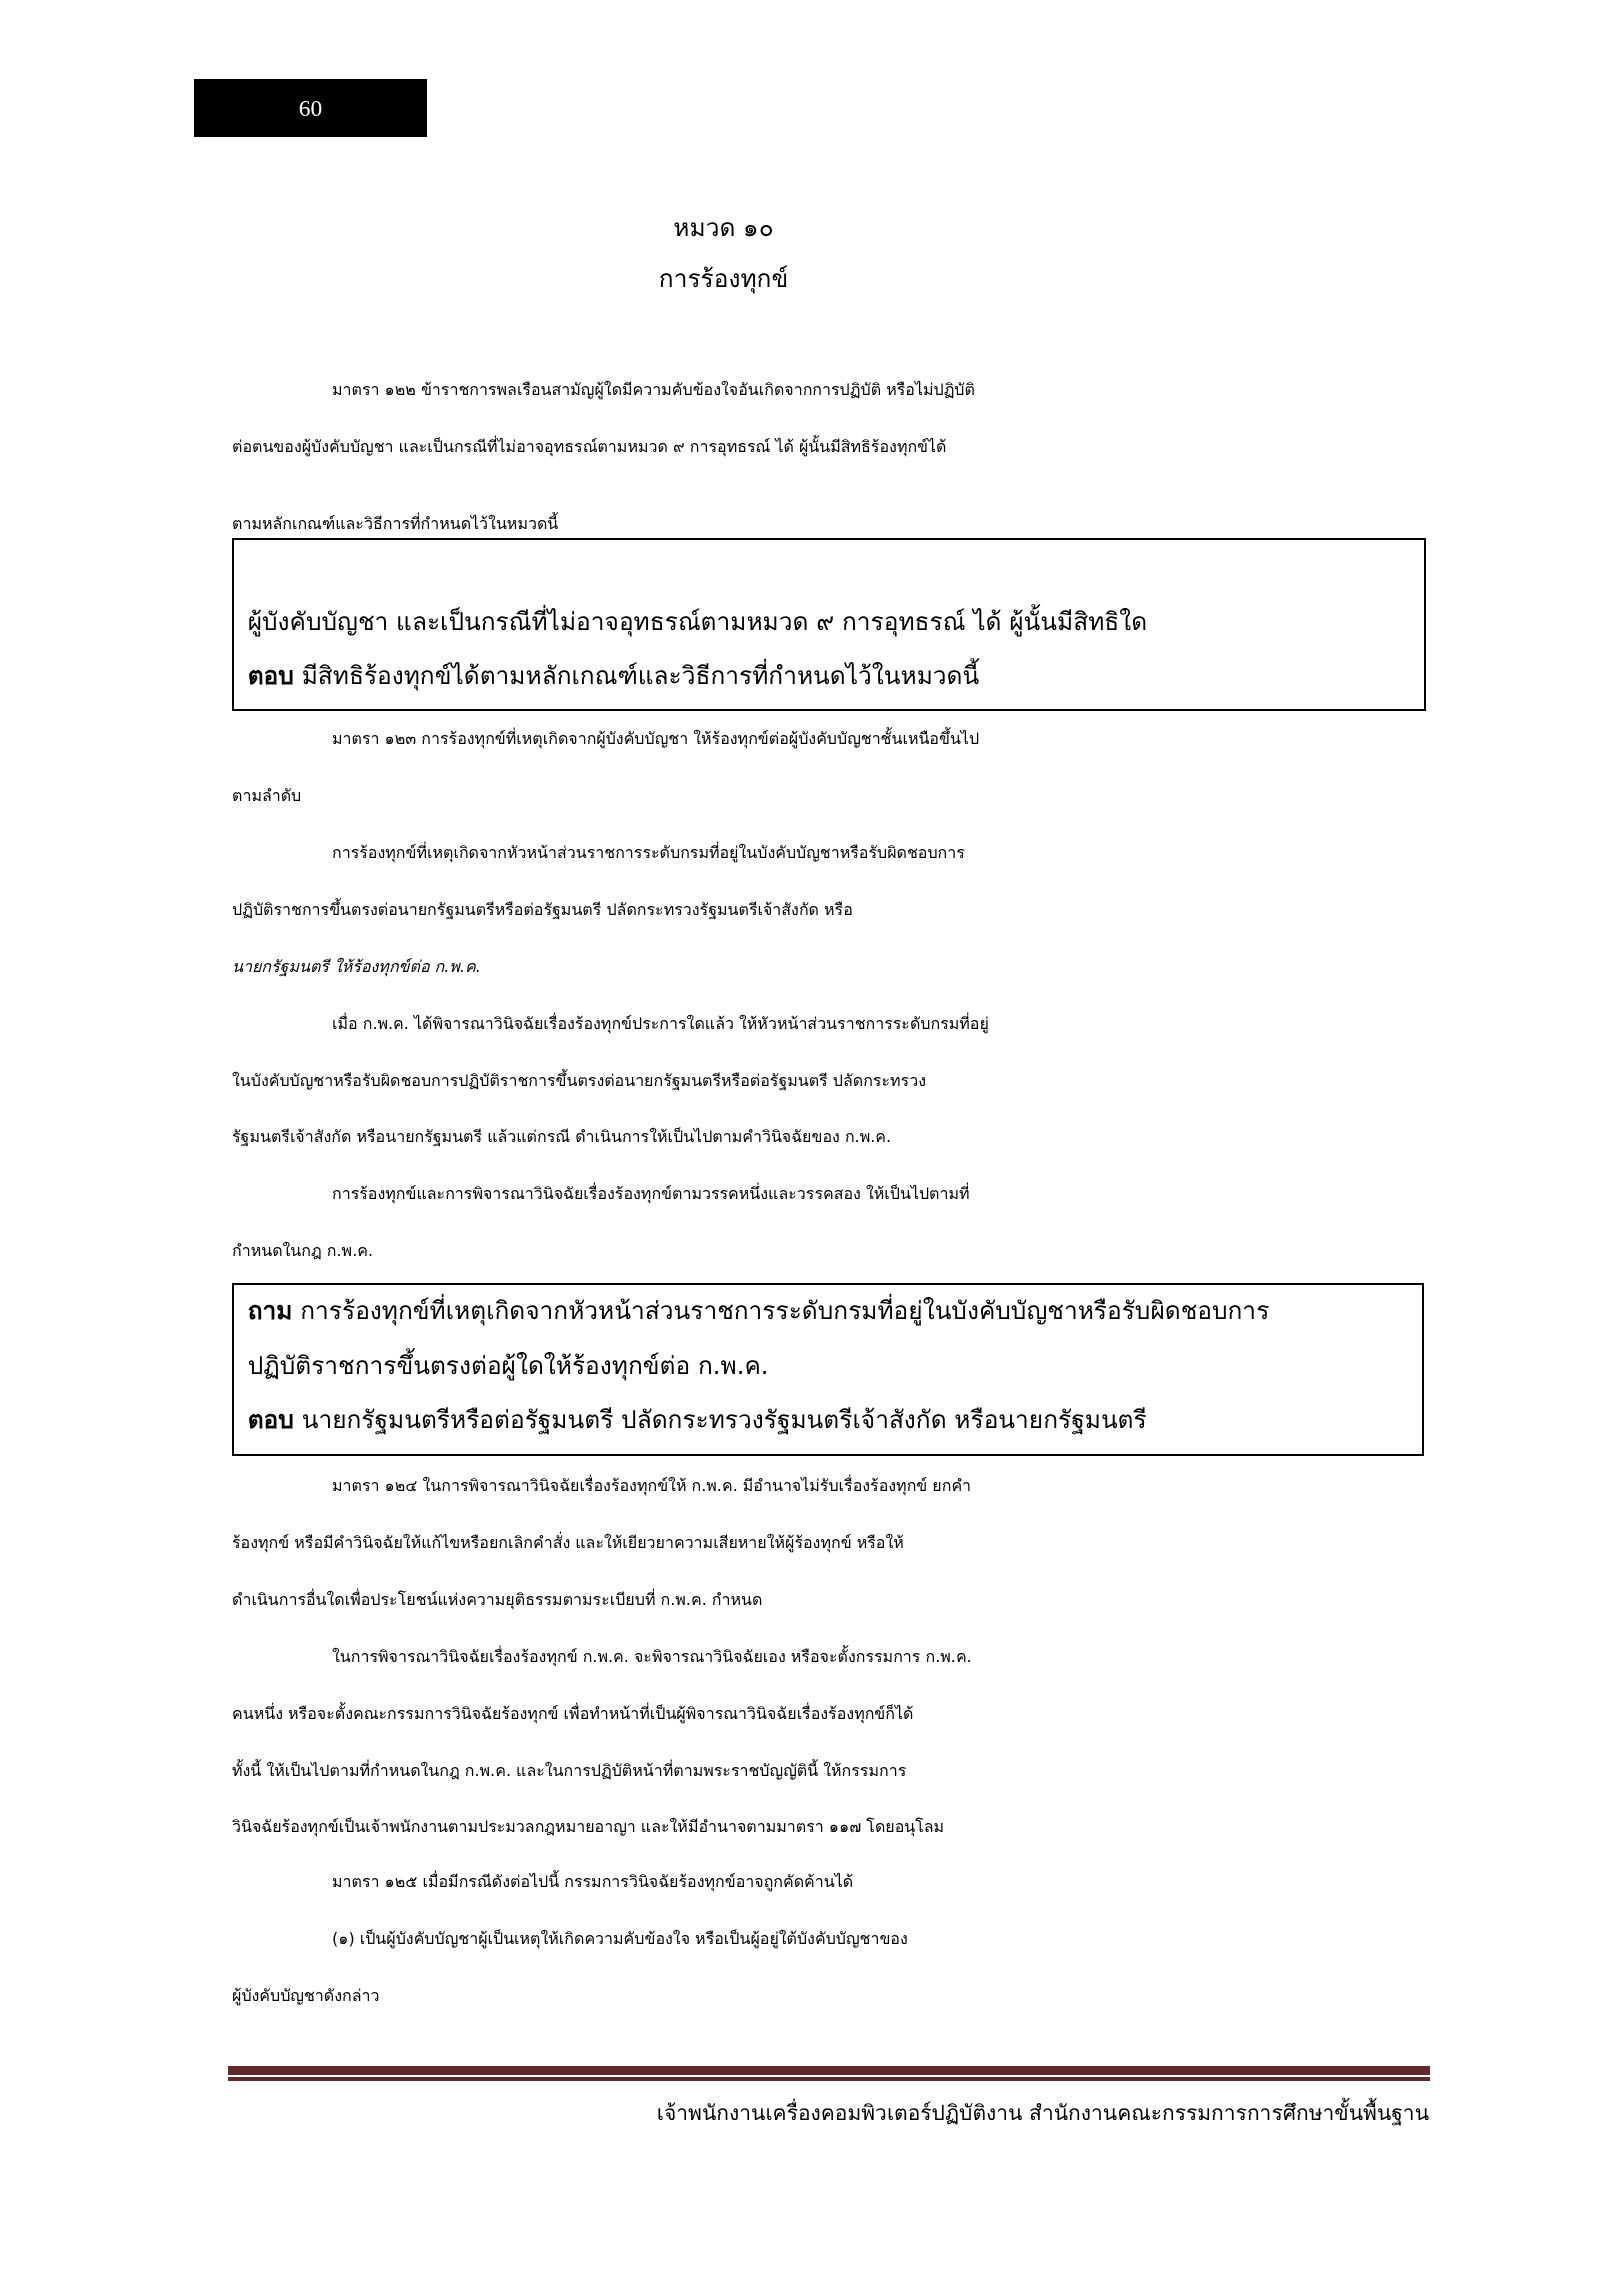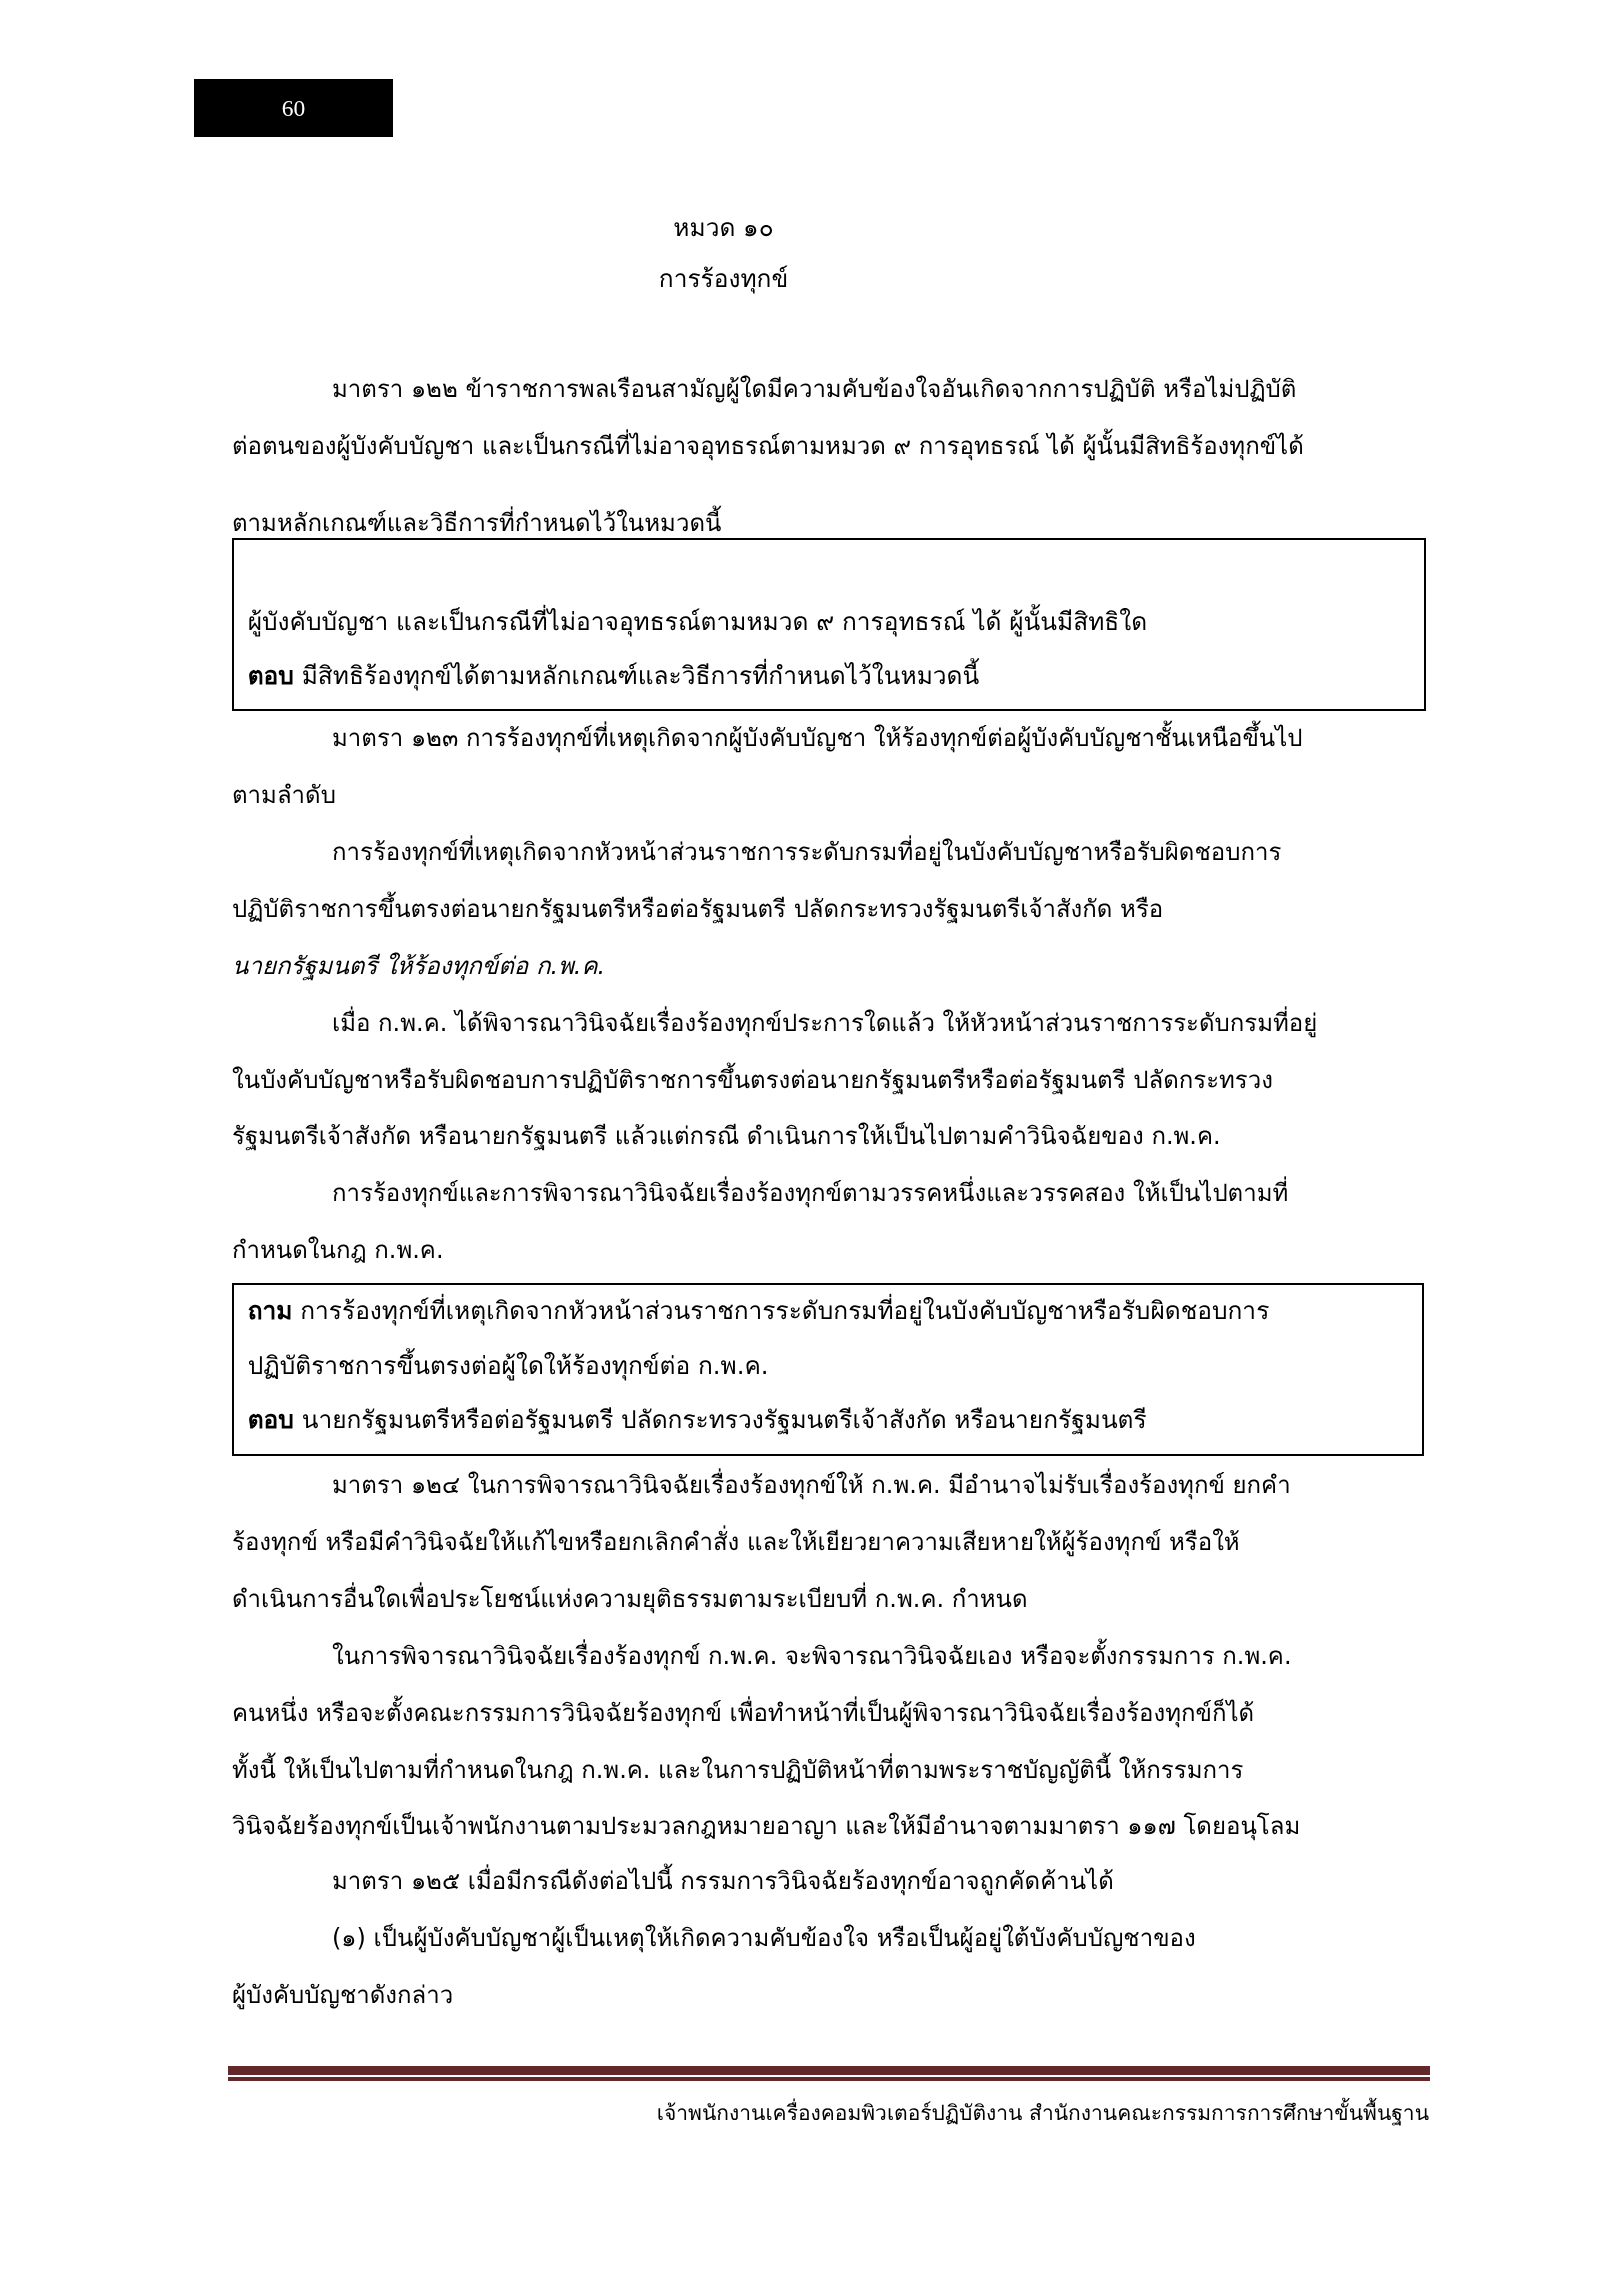--- a/index.html
+++ b/index.html
@@ -12,21 +12,21 @@
     height: 2293px;
     position: relative;
     overflow: hidden;
     font-family: "DejaVu Sans", sans-serif;
     color: #000;
   }
   .page-number-tab {
     position: absolute;
     left: 194px;
     top: 79px;
-    width: 199px;
+    width: 233px;
     height: 58px;
     background: #000;
     color: #fff;
     font-family: "Liberation Serif", serif;
     font-size: 23.5px;
     display: flex;
     align-items: center;
     justify-content: center;
   }
   .chapter-heading {
@@ -36,21 +36,21 @@
     text-align: center;
     font-size: 24.5px;
     line-height: 39px;
   }
   .chapter-no { top: 208px; }
   .chapter-title { top: 259px; }
 
   .body-line {
     position: absolute;
     left: 232px;
-    font-size: 24px;
+    font-size: 16px;
     line-height: 39px;
     white-space: nowrap;
   }
   .indent { left: 332px; }
   .indent2 { left: 332px; }
 
   .qa-box {
     position: absolute;
     left: 232px;
     border: 2.9px solid #000;

